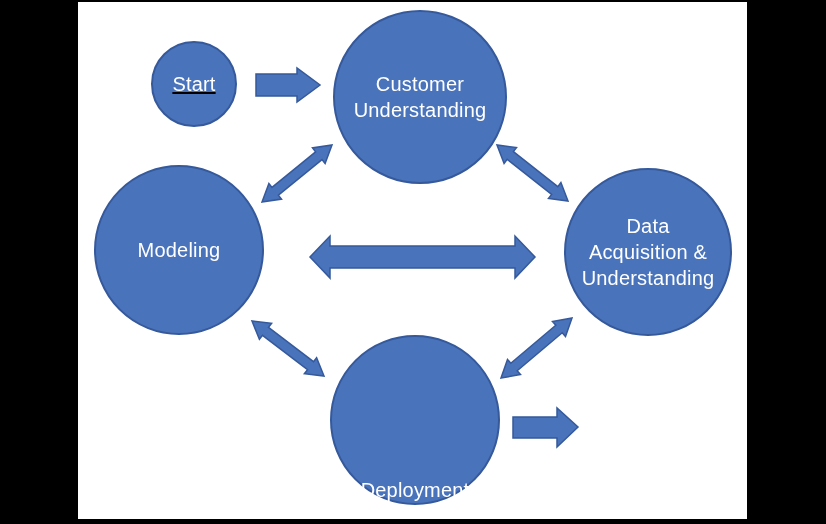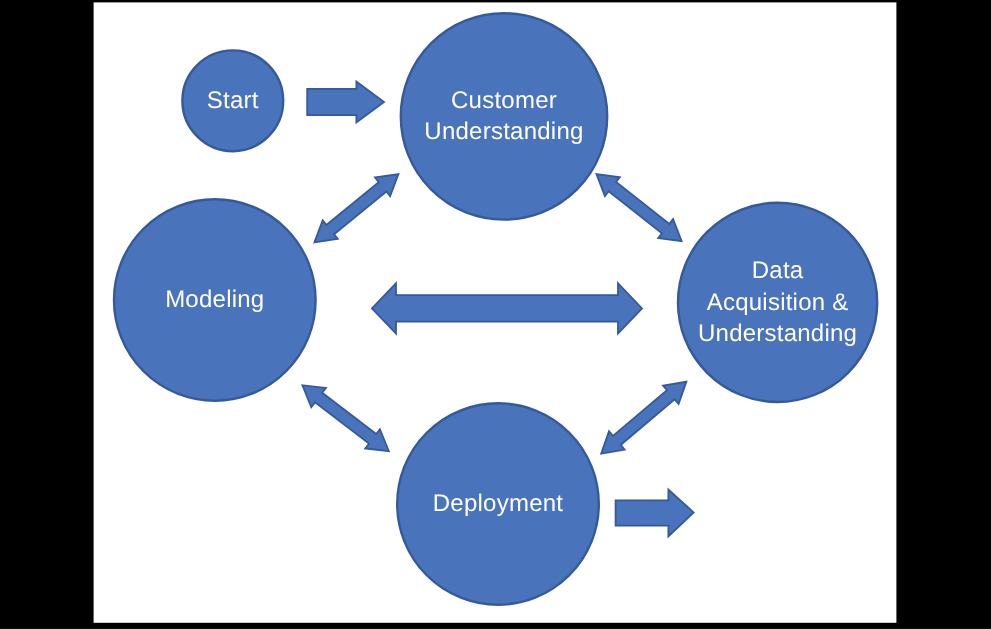--- a/index.html
+++ b/index.html
@@ -53,25 +53,25 @@
     justify-content: center;
     text-align: center;
   }
   .node-label {
     color: var(--label-color);
     font-size: 20px;
     line-height: 1.3;
     white-space: pre-line;
     letter-spacing: 0.2px;
   }
-  .node-start             { left: 151px; top: 41px;  width: 86px;  height: 86px;  }
+  .node-start             { left: 151px; top: 41px;  width: 86px;  height: 86px; text-decoration: underline;  }
   .node-business          { left: 333px; top: 10px;  width: 174px; height: 174px; }
   .node-modeling          { left: 94px;  top: 165px; width: 170px; height: 170px; }
   .node-data-acq          { left: 564px; top: 168px; width: 168px; height: 168px; justify-content: center; }
-  .node-deployment        { left: 330px; top: 335px; width: 170px; height: 170px; }
+  .node-deployment        { left: 330px; top: 335px; width: 170px; height: 170px; align-items: flex-end; }
   .node-customer          { left: 592px; top: 367px; width: 138px; height: 138px; }
 </style>
 </head>
 <body>
 
 <div class="canvas">
   <div class="stage"></div>
 
   <svg class="arrow-layer" viewBox="0 0 826 524" aria-hidden="true">
     <polygon points="256,74 297,74 297,68 320,85 297,102 297,96 256,96"></polygon>

